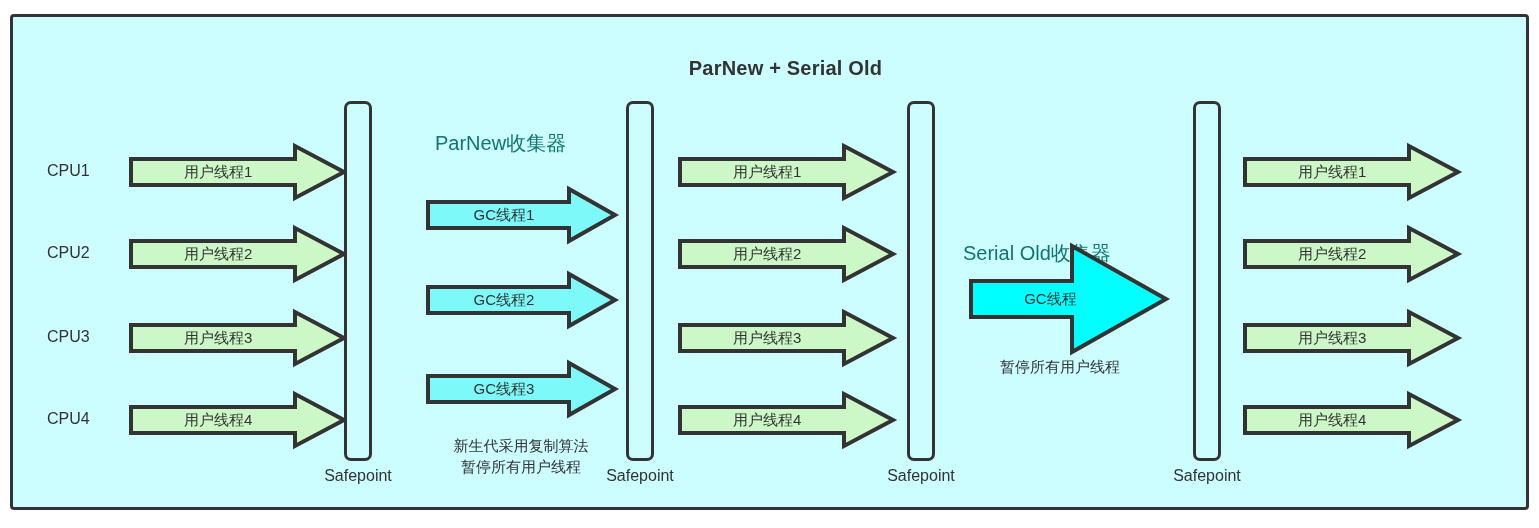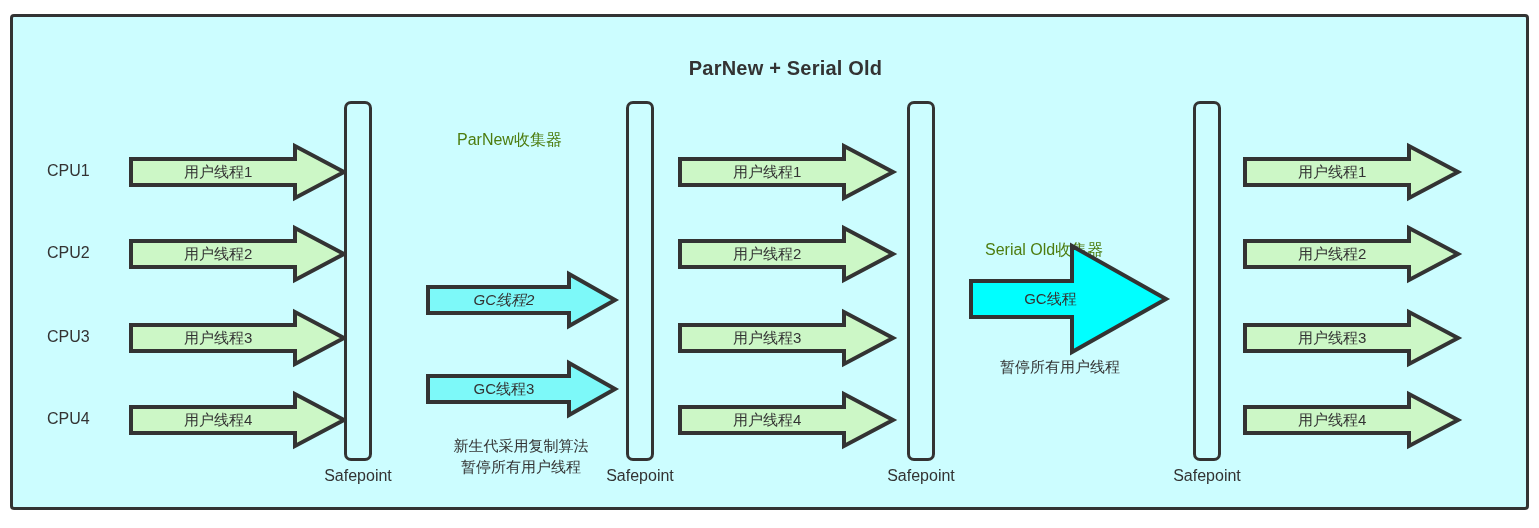--- a/index.html
+++ b/index.html
@@ -82,24 +82,23 @@
     white-space: nowrap;
     pointer-events: none;
   }
   .arrow-text.shift-left {
     justify-content: center;
     padding-right: 14%;
     box-sizing: border-box;
   }
   .collector-label {
     position: absolute;
-    font-size: 16px;
-    color: #4d7c0f;
-    white-space: nowrap;
-    margin-left: 22px;
+    font-size: 20px;
+    color: #0f766e;
+    white-space: nowrap;
   }
   .caption {
     position: absolute;
     font-size: 15px;
     line-height: 21px;
     color: #333333;
     text-align: center;
     white-space: nowrap;
     transform: translateX(-50%);
   }
@@ -140,21 +139,27 @@
         <polygon points="2,16 166,16 166,3 215,29 166,55 166,42 2,42" fill="#ccf7c6" stroke="#333333" stroke-width="4" stroke-linejoin="miter"></polygon>
       </svg>
       <div class="arrow-text shift-left">用户线程4</div>
     </div>
 
     <div class="safepoint-bar" style="left:331px; top:84px; height:360px;"></div>
     <div class="safepoint-label" style="left:345px; top:450px;">Safepoint</div>
 
     <div class="collector-label" style="left:422px; top:113px;">ParNew收集器</div>
 
-    <div class="arrow-wrap" style="left:405px; top:254px; width:192px; height:58px;font-style:italic;">
+    <div class="arrow-wrap" style="left:405px; top:169px; width:192px; height:58px;">
+      <svg viewBox="0 0 192 58" width="192" height="58" preserveAspectRatio="none">
+        <polygon points="2,16 143,16 143,3 189,29 143,55 143,42 2,42" fill="#7df9f9" stroke="#333333" stroke-width="4" stroke-linejoin="miter"></polygon>
+      </svg>
+      <div class="arrow-text shift-left">GC线程1</div>
+    </div>
+    <div class="arrow-wrap" style="left:405px; top:254px; width:192px; height:58px;">
       <svg viewBox="0 0 192 58" width="192" height="58" preserveAspectRatio="none">
         <polygon points="2,16 143,16 143,3 189,29 143,55 143,42 2,42" fill="#7df9f9" stroke="#333333" stroke-width="4" stroke-linejoin="miter"></polygon>
       </svg>
       <div class="arrow-text shift-left">GC线程2</div>
     </div>
     <div class="arrow-wrap" style="left:405px; top:343px; width:192px; height:58px;">
       <svg viewBox="0 0 192 58" width="192" height="58" preserveAspectRatio="none">
         <polygon points="2,16 143,16 143,3 189,29 143,55 143,42 2,42" fill="#7df9f9" stroke="#333333" stroke-width="4" stroke-linejoin="miter"></polygon>
       </svg>
       <div class="arrow-text shift-left">GC线程3</div>

